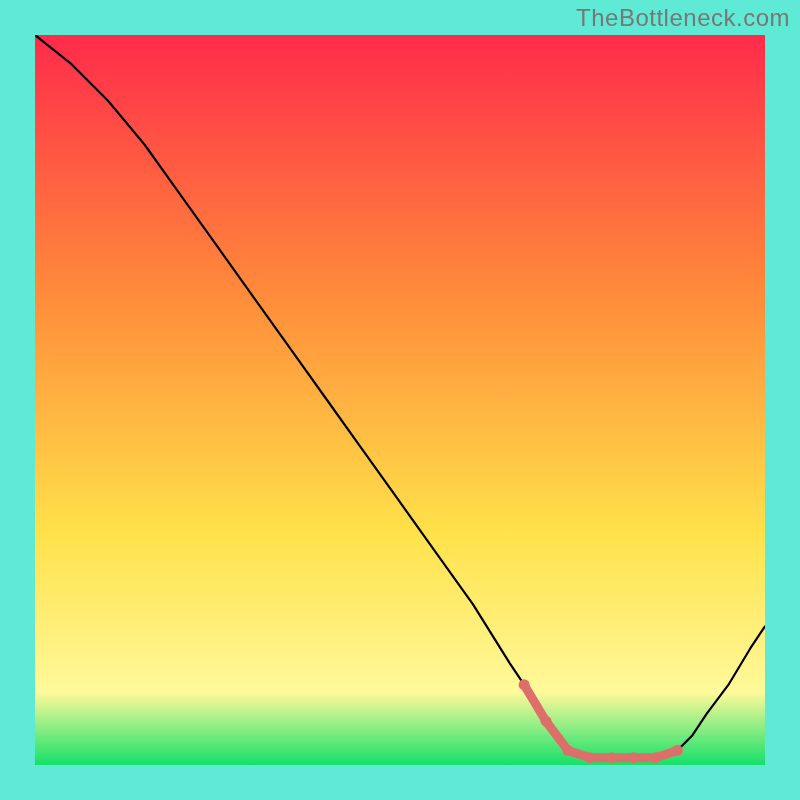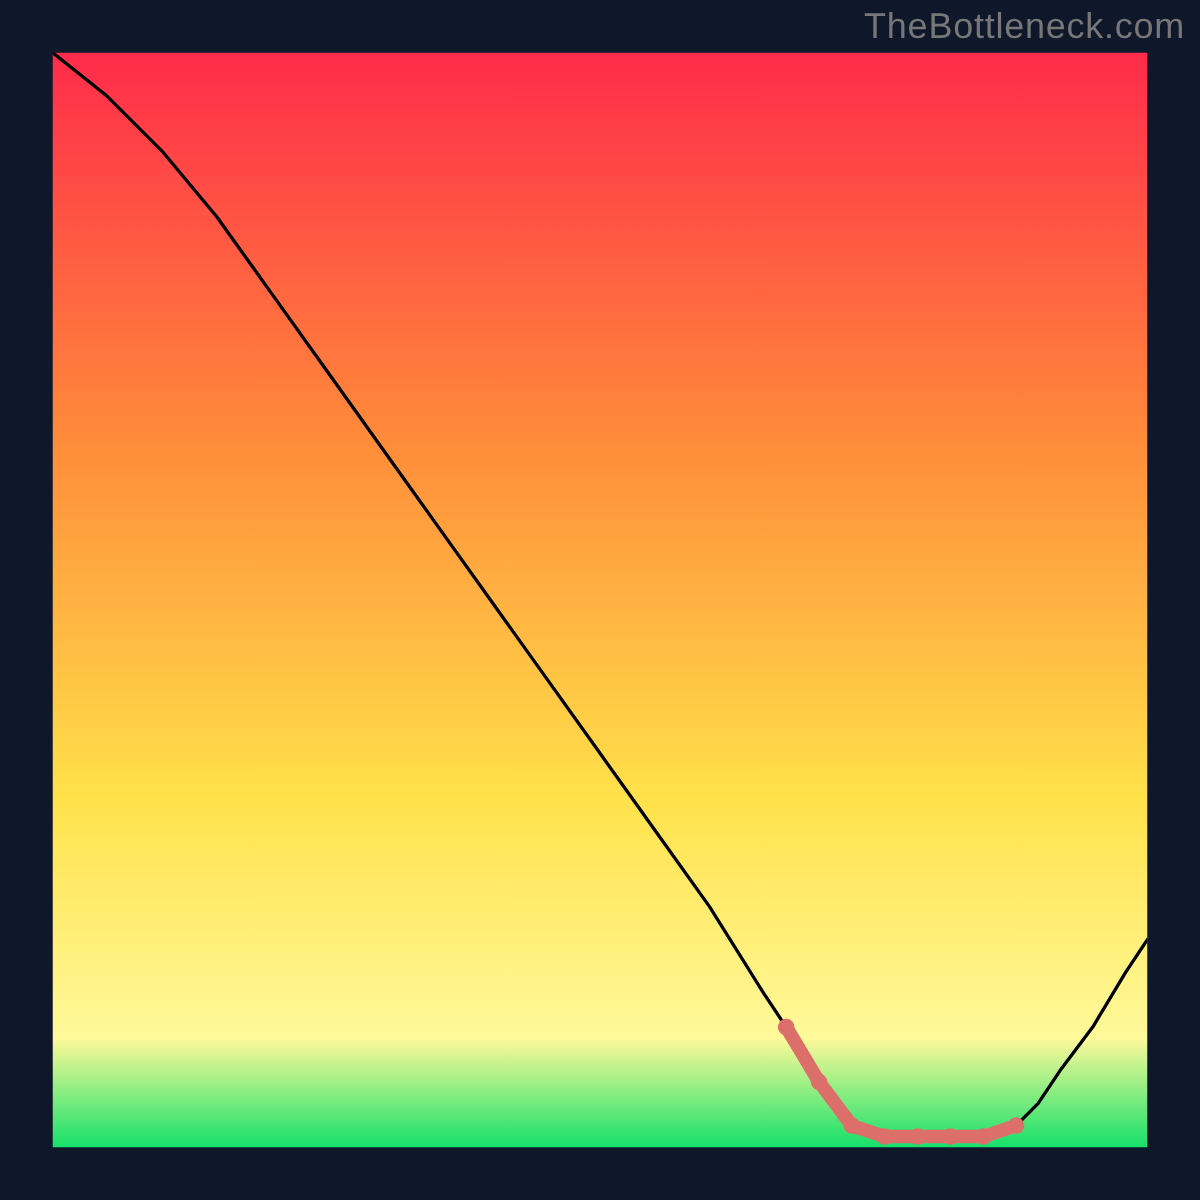--- a/index.html
+++ b/index.html
@@ -8,21 +8,21 @@
     width: 800px;
     height: 800px;
     background: #000000;
     overflow: hidden;
     font-family: "Helvetica Neue", Helvetica, Arial, sans-serif;
   }
   .stage {
     position: relative;
     width: 800px;
     height: 800px;
-    background: #0f172a;
+    background: #5eead4;
   }
   .watermark {
     position: absolute;
     top: 4px;
     right: 10px;
     color: #777777;
     font-size: 24px;
     letter-spacing: 0.5px;
     font-weight: 500;
   }

